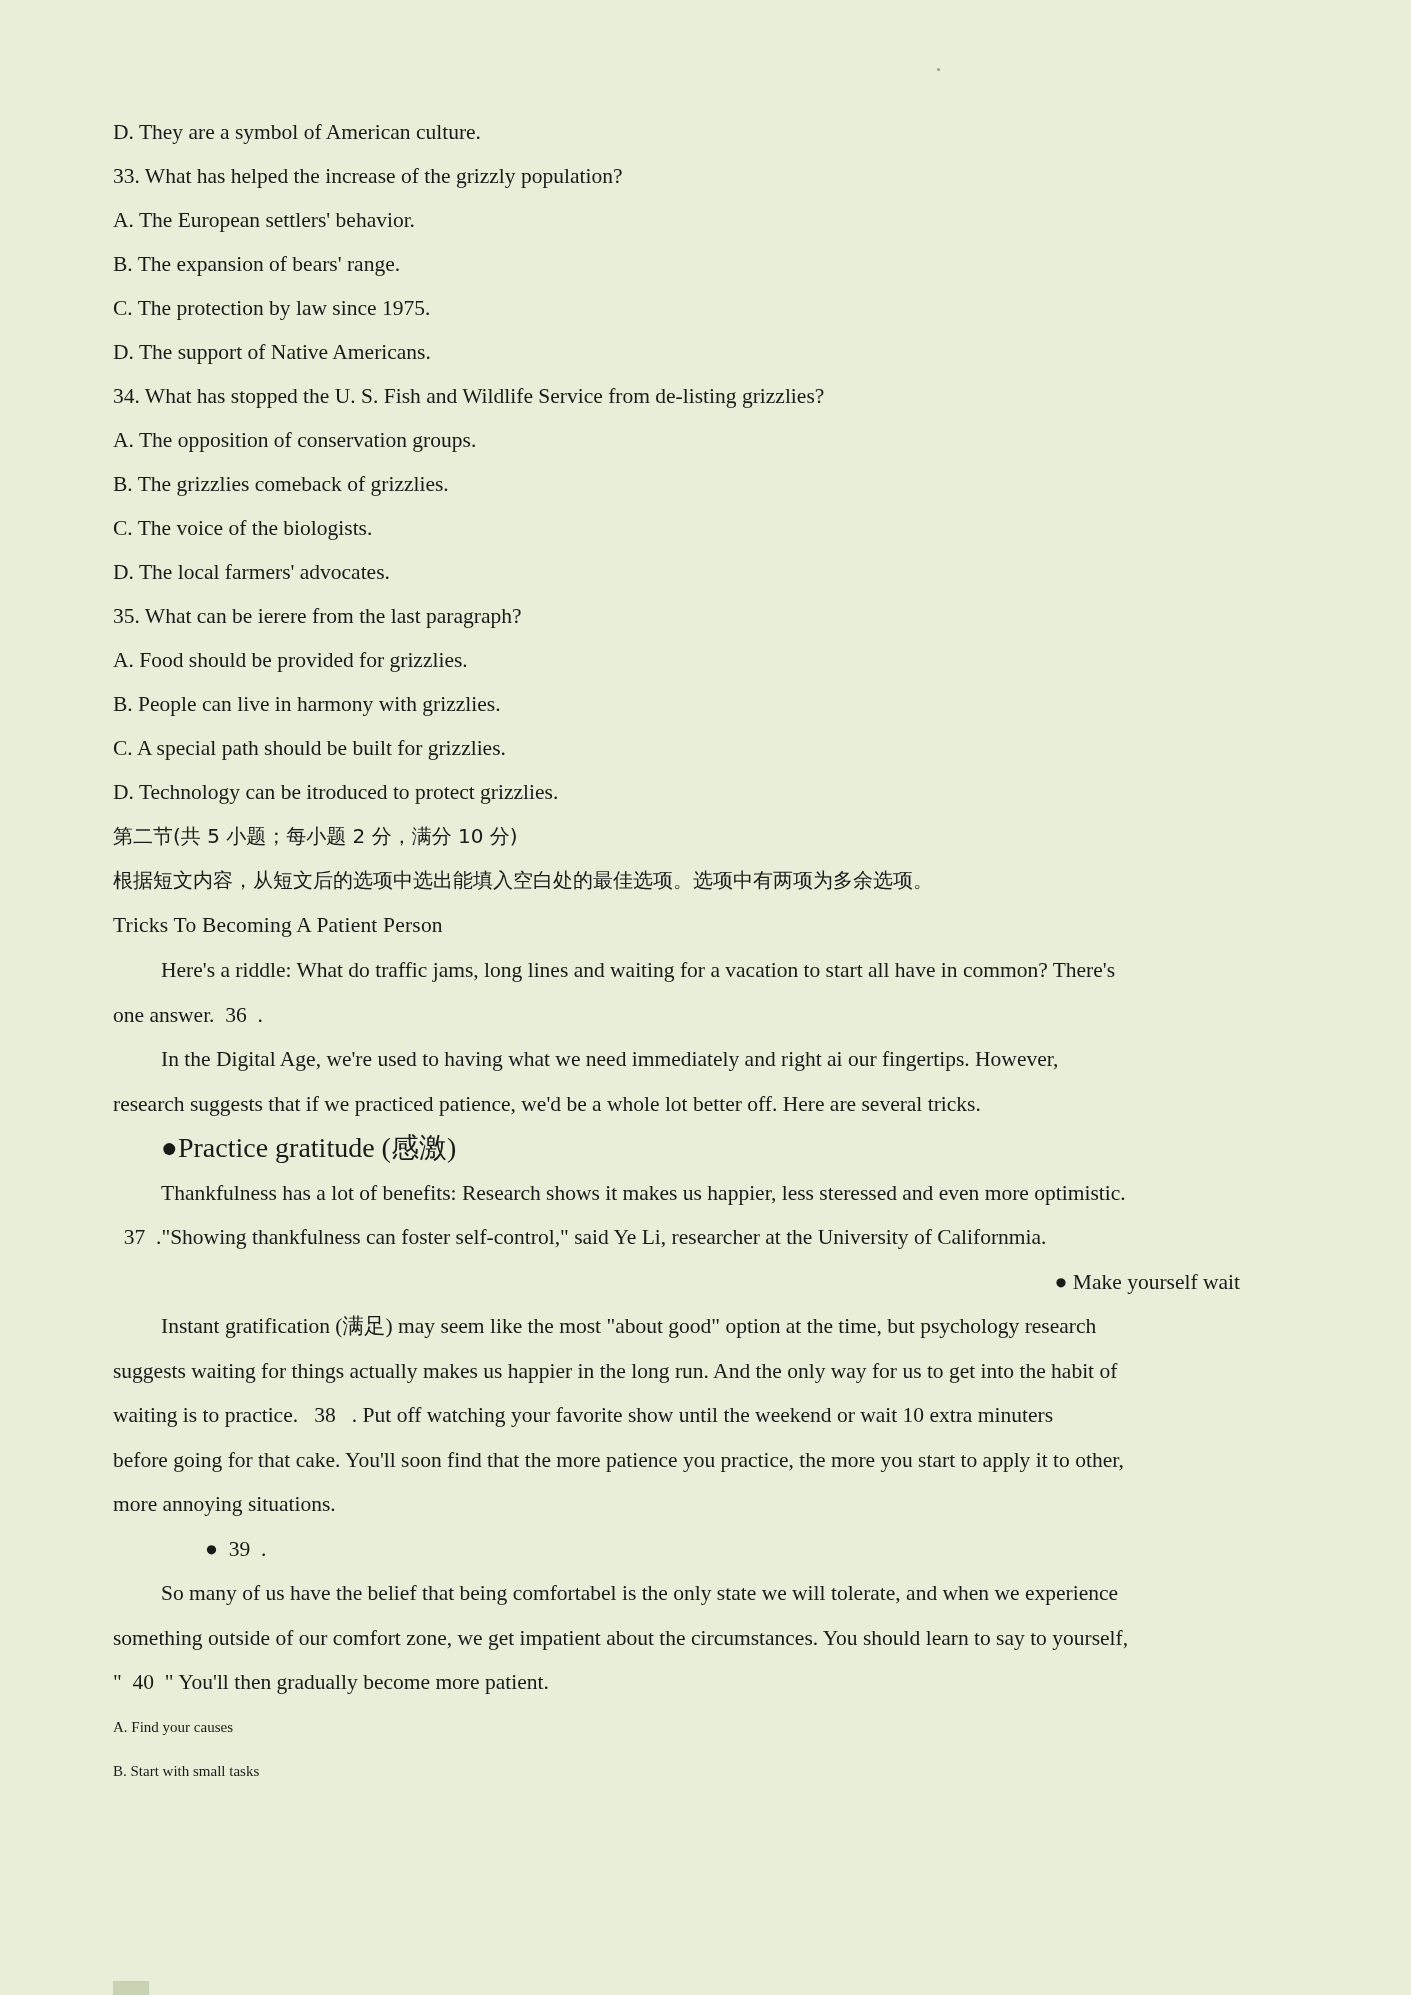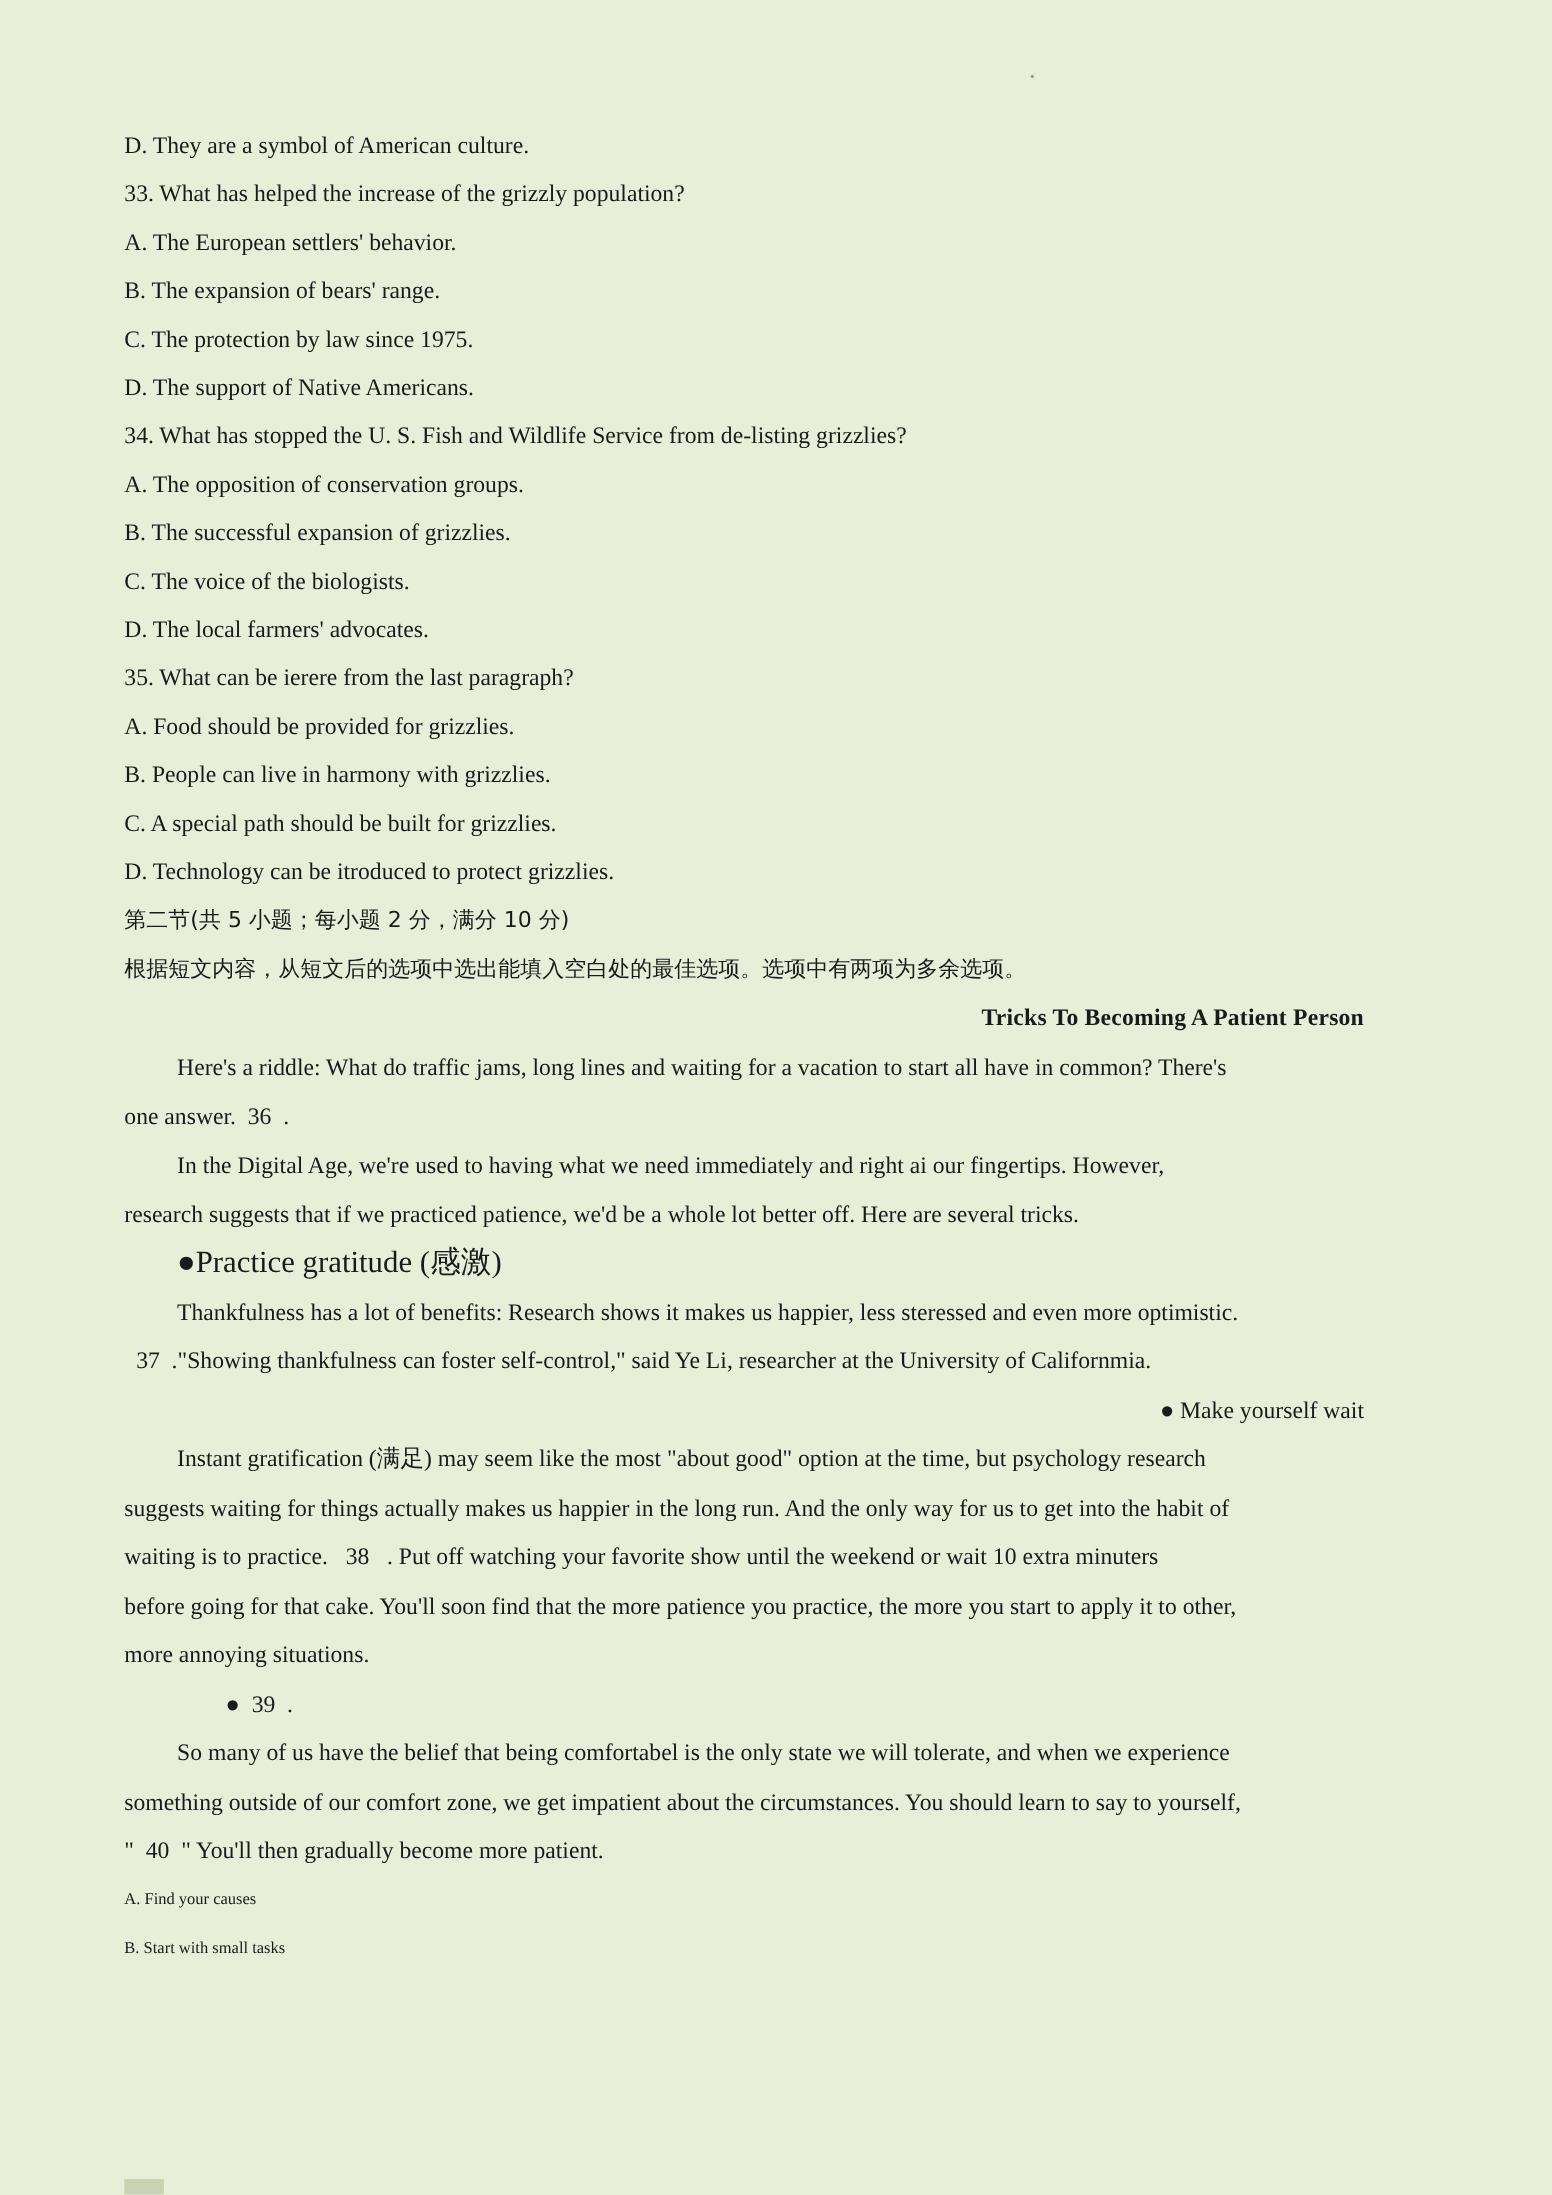--- a/index.html
+++ b/index.html
@@ -34,22 +34,22 @@
     font-size: 21.5px;
     line-height: 44px;
     white-space: pre-wrap;
   }
   .cn {
     font-family: "DejaVu Sans", "Liberation Sans", sans-serif;
     font-size: 20px;
     line-height: 44px;
   }
   .title {
-    text-align: right;
-    font-weight: bold;
+    text-align: left;
+    font-weight: normal;
     font-size: 21.5px;
     line-height: 46px;
     letter-spacing: 0.2px;
   }
   .para {
     font-size: 21.5px;
     line-height: 44.5px;
     text-align: justify;
     text-justify: inter-word;
     text-indent: 48px;
@@ -98,21 +98,21 @@
 
   <div>
     <div class="line">D. They are a symbol of American culture.</div>
     <div class="line">33. What has helped the increase of the grizzly population?</div>
     <div class="line">A. The European settlers' behavior.</div>
     <div class="line">B. The expansion of bears' range.</div>
     <div class="line">C. The protection by law since 1975.</div>
     <div class="line">D. The support of Native Americans.</div>
     <div class="line">34. What has stopped the U. S. Fish and Wildlife Service from de-listing grizzlies?</div>
     <div class="line">A. The opposition of conservation groups.</div>
-    <div class="line">B. The successful expansion of grizzlies.</div>
+    <div class="line">B. The grizzlies comeback of grizzlies.</div>
     <div class="line">C. The voice of the biologists.</div>
     <div class="line">D. The local farmers' advocates.</div>
     <div class="line">35. What can be ierere from the last paragraph?</div>
     <div class="line">A. Food should be provided for grizzlies.</div>
     <div class="line">B. People can live in harmony with grizzlies.</div>
     <div class="line">C. A special path should be built for grizzlies.</div>
     <div class="line">D. Technology can be itroduced to protect grizzlies.</div>
   </div>
 
   <div class="cn">第二节(共 5 小题；每小题 2 分，满分 10 分)</div>

